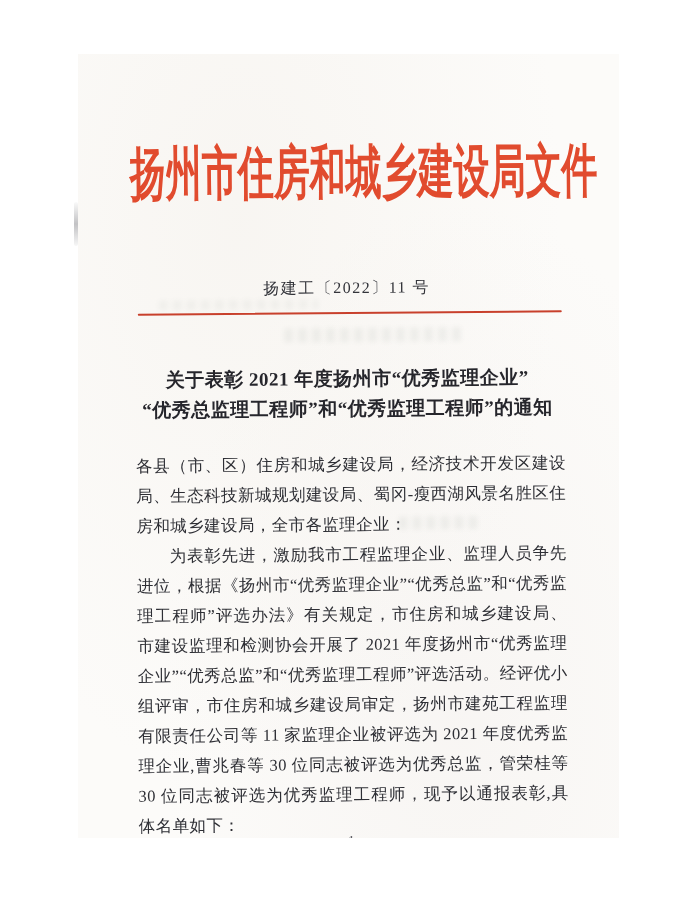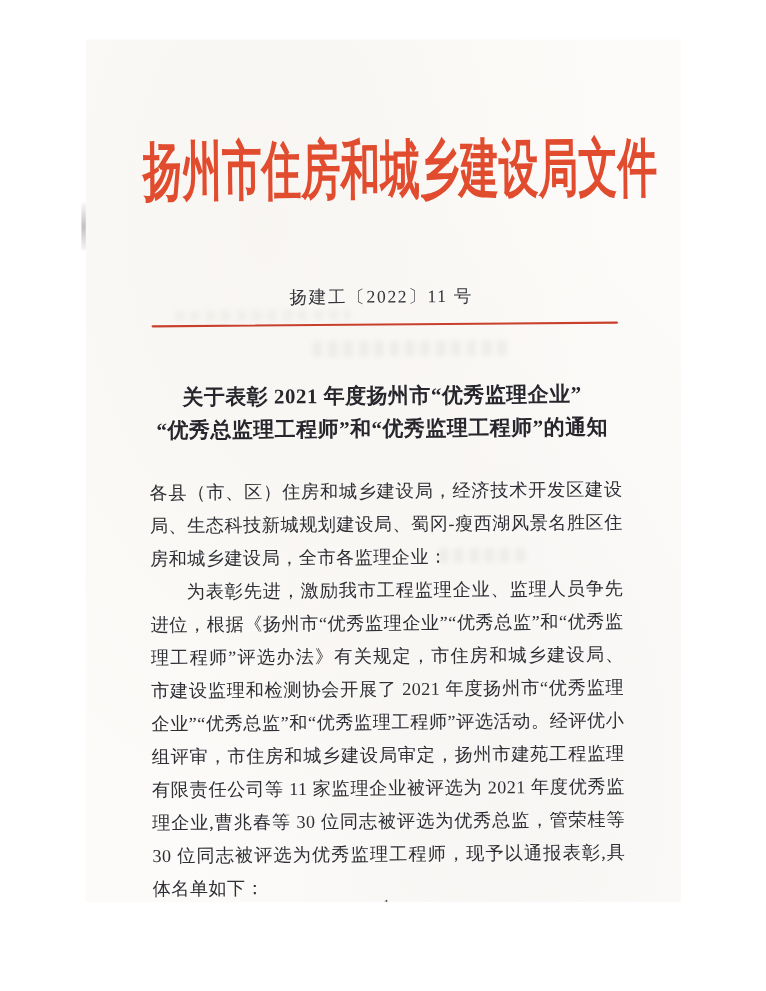--- a/index.html
+++ b/index.html
@@ -4,21 +4,21 @@
 <style>
   html, body {
     margin: 0;
     padding: 0;
     background: #ffffff;
   }
   .stage {
     position: relative;
     width: 696px;
     height: 820px;
-    margin: 0 auto;
+    margin: 18px auto;
     overflow: hidden;
     background: #ffffff;
     font-family: "Liberation Serif", "DejaVu Serif", serif;
     color: #2b2b30;
   }
   
   .paper {
     position: absolute;
     left: 78px;
     top: 36px;

